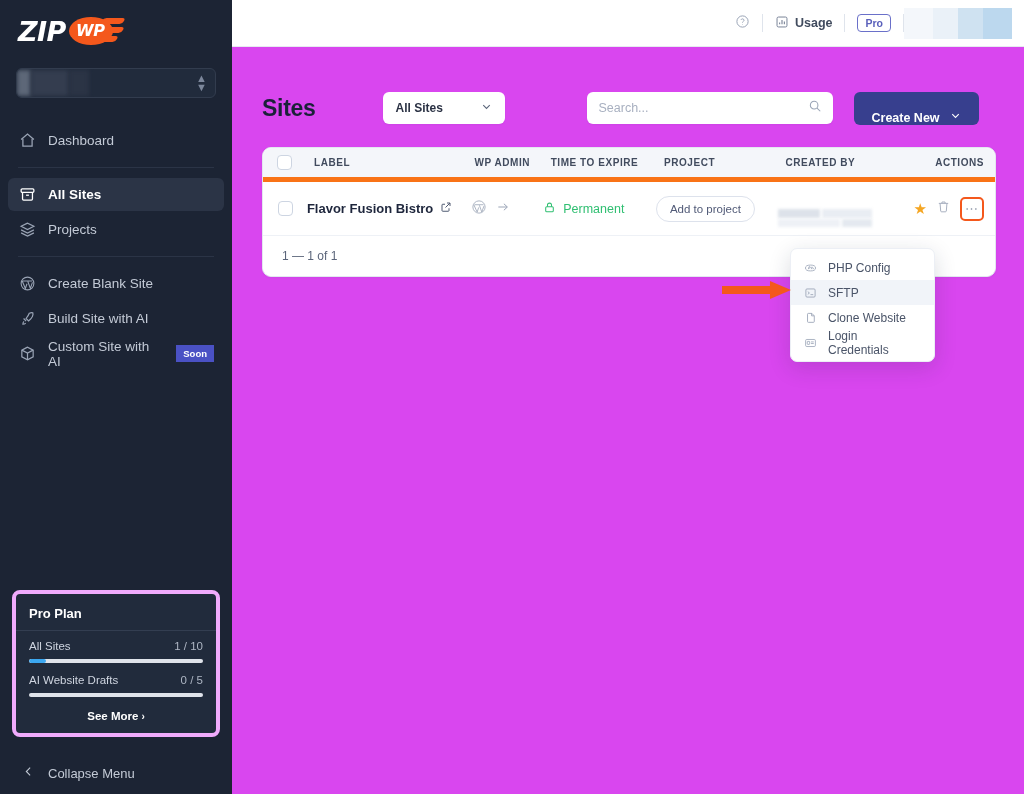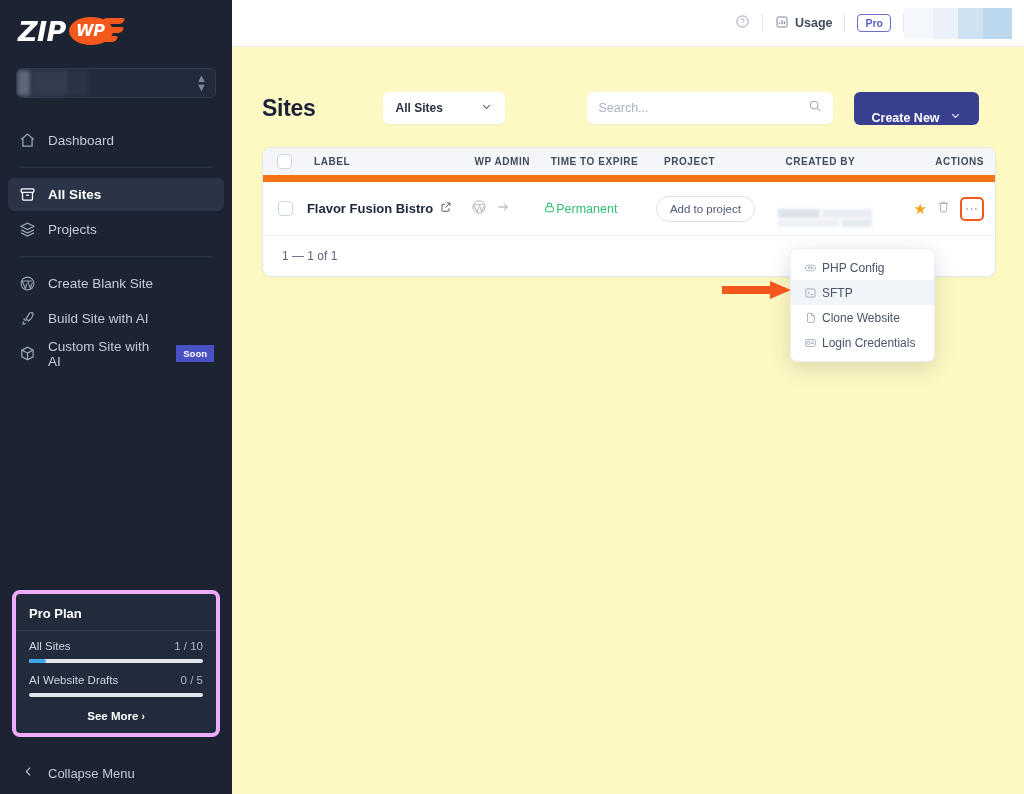--- a/index.html
+++ b/index.html
@@ -97,21 +97,21 @@
   .see-more { text-align: center; color: #ffffff; font-size: 11.5px; font-weight: bold; padding-top: 2px; cursor: pointer;}
   .see-more span.chev { font-size: 10px; margin-left: 3px; }
 
   .collapse {
     position: absolute; left: 0; right: 0; bottom: 13px;
     display: flex; align-items: center; gap: 13px; padding: 0 22px;
     color: #c3cad6; font-size: 13px; cursor: pointer;
   }
 
   
-  .main { flex: 1; height: 794px; display: flex; flex-direction: column; background: #fef9c3; }
+  .main { flex: 1; height: 794px; display: flex; flex-direction: column; background: #d946ef; }
   .topbar {
     height: 47px; background: #ffffff; border-bottom: 1px solid #e6eaf0;
     display: flex; align-items: center; justify-content: flex-end;
     padding-right: 0px; gap: 0;
   }
   .tb-item { display: flex; align-items: center; gap: 6px; color: #414b5e; font-size: 12.5px; font-weight: bold; padding: 0 12px; cursor: pointer;}
   .tb-div { width: 1px; height: 18px; background: #dfe4ec; }
   .pro-chip {
     border: 1px solid #6a70c9; color: #5a60bb; font-size: 10.5px;
     border-radius: 4px; padding: 2px 7px; margin: 0 12px; font-weight: bold; cursor:pointer;
@@ -145,40 +145,40 @@
   }
 
   
   .card {
     background: #ffffff; border-radius: 9px; border: 1px solid #e3e8f0;
     box-shadow: 0 1px 3px rgba(20,30,60,.04); overflow: visible;
     width: 734px;
   }
   .thead {
     display: flex; align-items: center; height: 34px;
-    background: #f4f6fa; border-bottom: 7px solid #f97316;
+    background: #f4f6fa; border-bottom: 5px solid #f97316;
     border-radius: 9px 9px 0 0;
     font-size: 10px; font-weight: bold; color: #414b5e; letter-spacing: .55px; gap: 11px;
   }
   .trow {
     display: flex; align-items: center; height: 54px; border-bottom: 1px solid #eef1f6;
     background: #fff;
   }
   .c-check { width: 44px; display: flex; justify-content: center; padding-left: 2px;}
   .c-label { width: 165px; }
   .c-wp    { width: 72px; }
   .c-exp   { width: 113px; }
   .c-proj  { width: 122px; }
   .c-by    { width: 133px; }
   .c-act   { width: 85px; display: flex; align-items: center; justify-content: flex-end; padding-right: 11px; gap: 9px;}
   .cb {
     width: 15px; height: 15px; border: 1.4px solid #cdd5e2; border-radius: 4px; background: #fff; cursor: pointer;
   }
   .site-name { font-size: 13px; font-weight: bold; color: #1e263c; display: flex; align-items: center; gap: 7px;}
-  .perm { color: #2fbf71; font-size: 12.5px; display: flex; align-items: center; }
+  .perm { color: #2fbf71; font-size: 12.5px; display: flex; align-items: center; gap: 7px;}
   .pill {
     display: inline-flex; align-items: center; justify-content: center;
     border: 1px solid #dde2ec; color: #515a77; font-size: 11.5px;
     height: 26px; padding: 0 13px; border-radius: 13px; cursor: pointer; background: #fff;
   }
   .by-blur { position: relative; width: 95px; height: 20px; }
   .by-blur div { position: absolute; background: #dde2ea; filter: blur(1.6px); }
   .star { color: #f5a623; font-size: 15px; cursor: pointer; }
   .dots-btn {
     width: 24px; height: 24px; border-radius: 5px; border: 2px solid #f4581c;
@@ -187,21 +187,21 @@
   }
   .tfoot { height: 40px; display: flex; align-items: center; padding-left: 19px; font-size: 12px; color: #5b657a; background:#fff; border-radius: 0 0 9px 9px;}
 
   
   .menu {
     position: absolute; left: 820px; top: 213px; width: 145px;
     background: #fff; border-radius: 7px; border: 1px solid #eceff5;
     box-shadow: 0 6px 22px rgba(25,35,60,.16); padding: 6px 0; z-index: 40;
   }
   .menu-item {
-    display: flex; align-items: center; gap: 5px; height: 25px;
+    display: flex; align-items: center; gap: 11px; height: 25px;
     padding: 0 13px; font-size: 12px; color: #4a5468; cursor: pointer;
   }
   .menu-item.hover { background: #f1f4f9; }
   .menu-item .mico { width: 13px; height: 13px; color: #9aa4b6; display:flex; align-items:center; justify-content:center;}
 
   
   .arrow-ann { position: absolute; left: 752px; top: 245px; width: 70px; height: 20px; z-index: 50; }
 
   .wrap-rel { position: relative; }
 </style>

